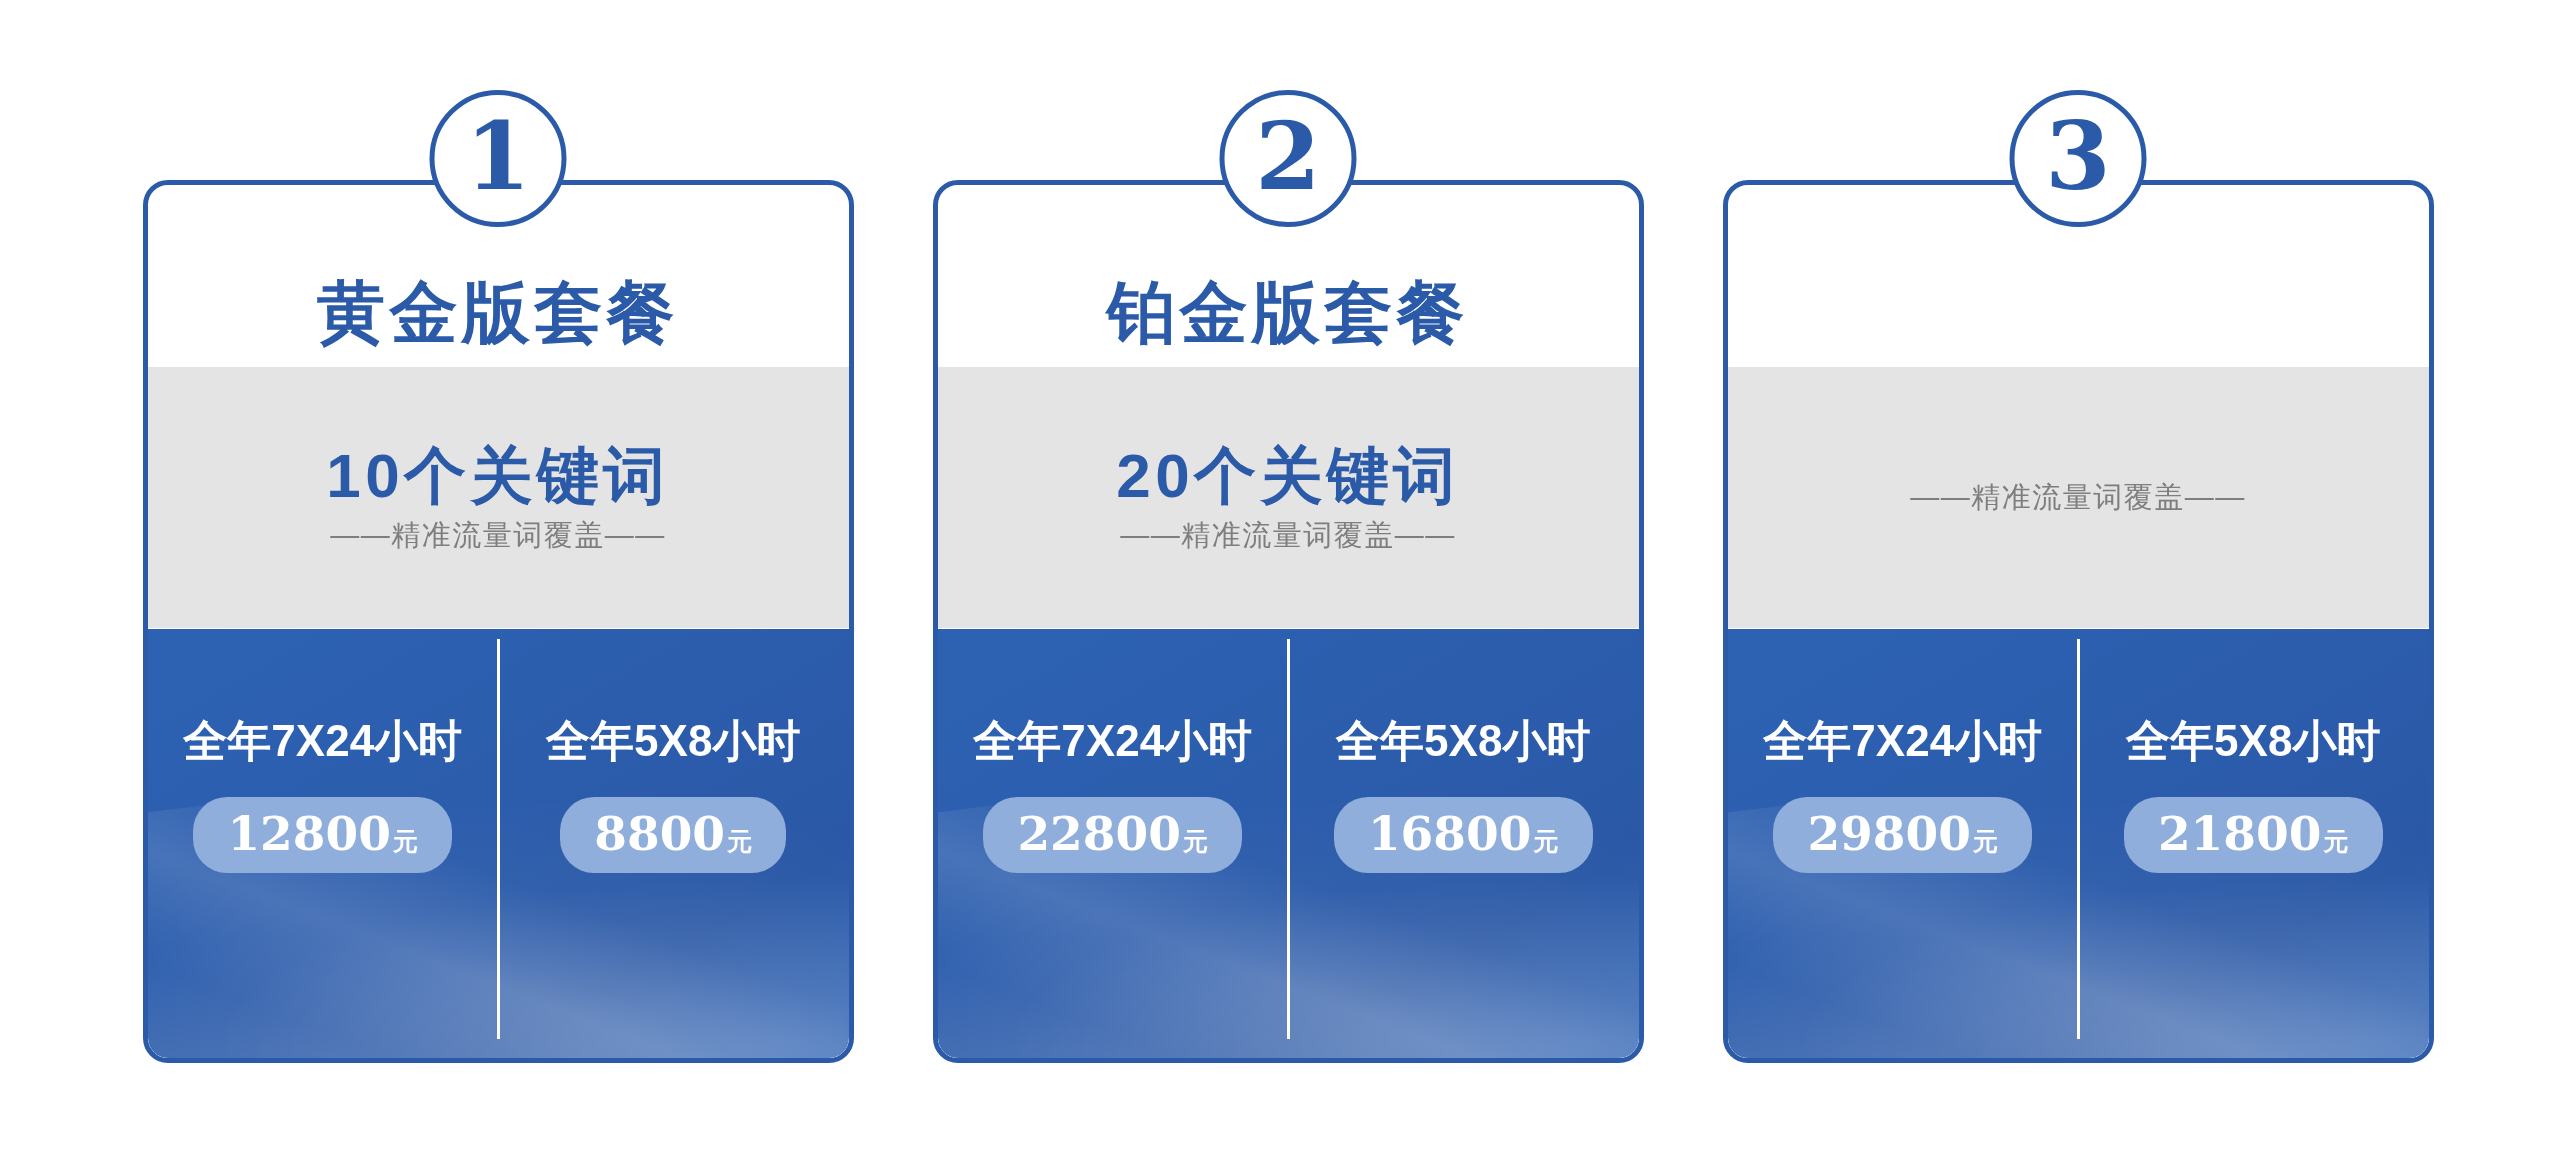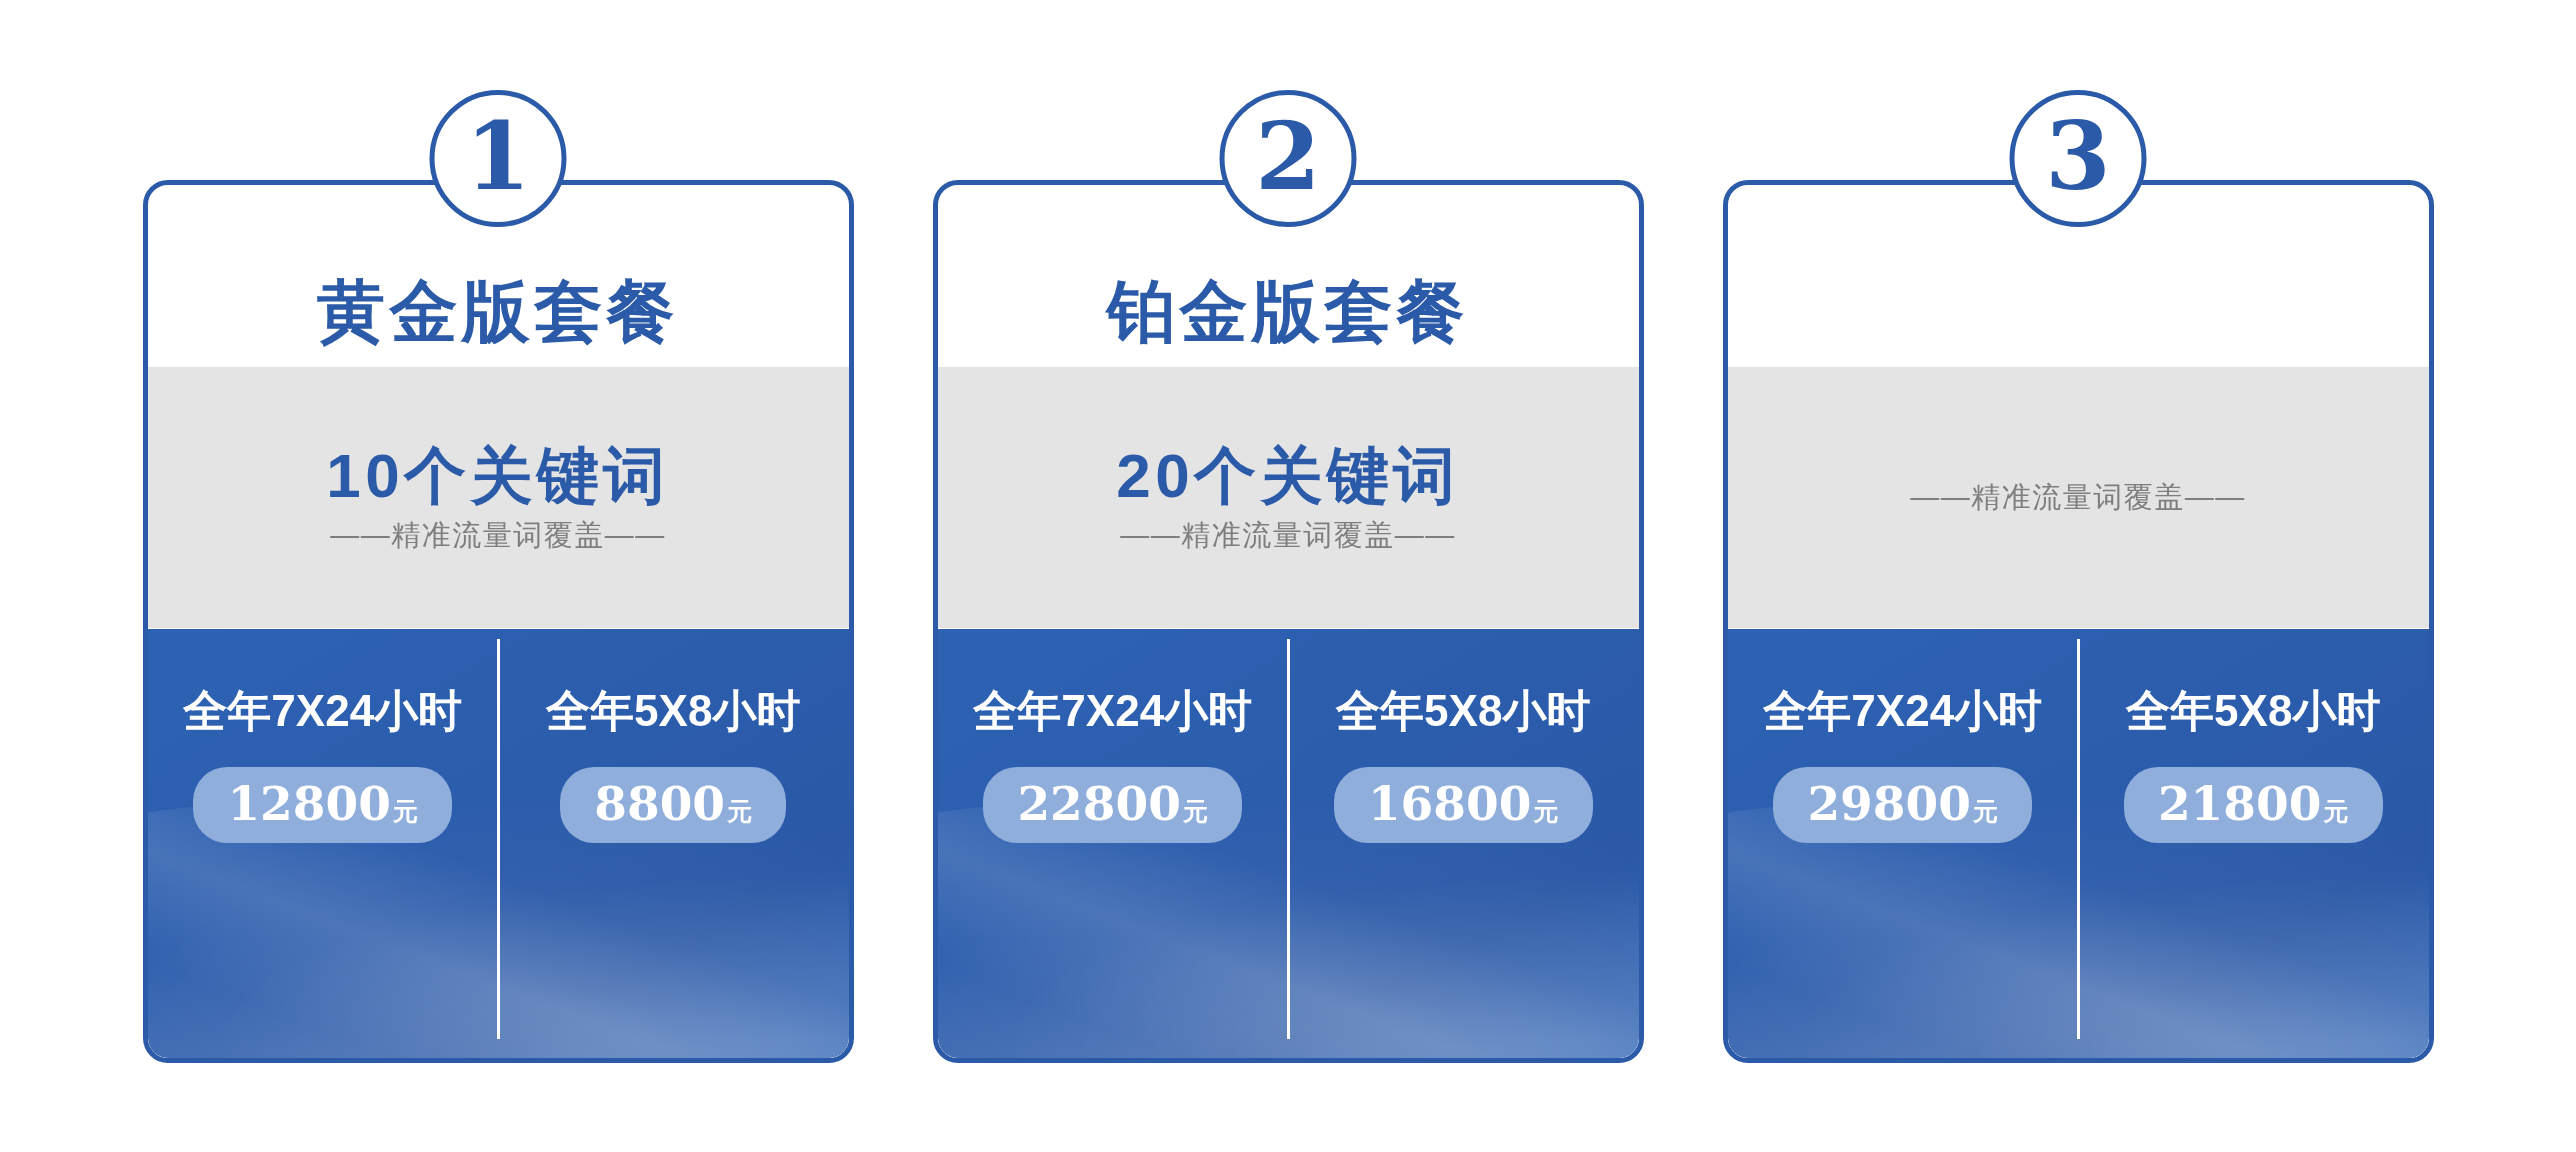--- a/index.html
+++ b/index.html
@@ -87,21 +87,20 @@
     padding-bottom: 20.6px;
     box-sizing: border-box;
   }
   .plan-title {
     font-size: 68px;
     font-weight: 700;
     color: #2B5BA8;
     letter-spacing: 4.4px;
     line-height: 1;
     white-space: nowrap;
-    font-family: Liberation Serif, serif;
   }
 
   
   .keyword-band {
     position: absolute;
     left: 0;
     right: 0;
     top: 182px;
     height: 261px;
     background: #E4E4E4;
@@ -168,21 +167,21 @@
     background: radial-gradient(ellipse at 50% 50%, rgba(255,255,255,0.11) 0%, rgba(255,255,255,0.035) 45%, rgba(255,255,255,0) 70%);
     pointer-events: none;
   }
 
   .service-col {
     position: relative;
     flex: 1 1 0;
     display: flex;
     flex-direction: column;
     align-items: center;
-    padding-top: 60px;
+    padding-top: 90px;
     z-index: 2;
   }
   .service-divider {
     position: absolute;
     left: 50%;
     top: 10.3px;
     bottom: 19px;
     width: 3.7px;
     margin-left: -1.5px;
     background: #ffffff;

